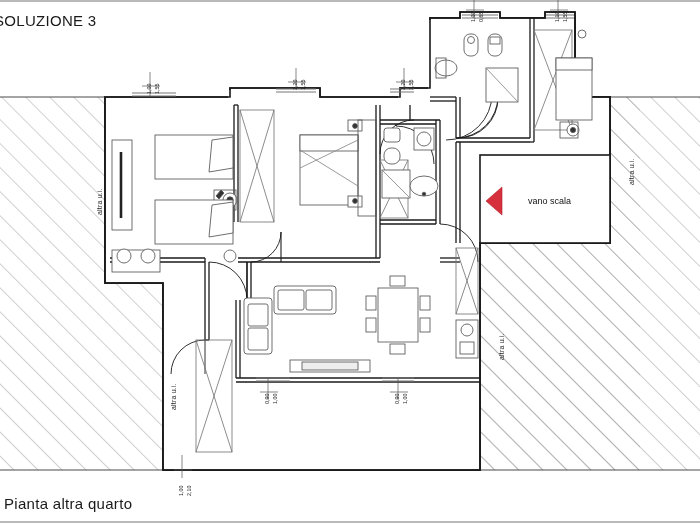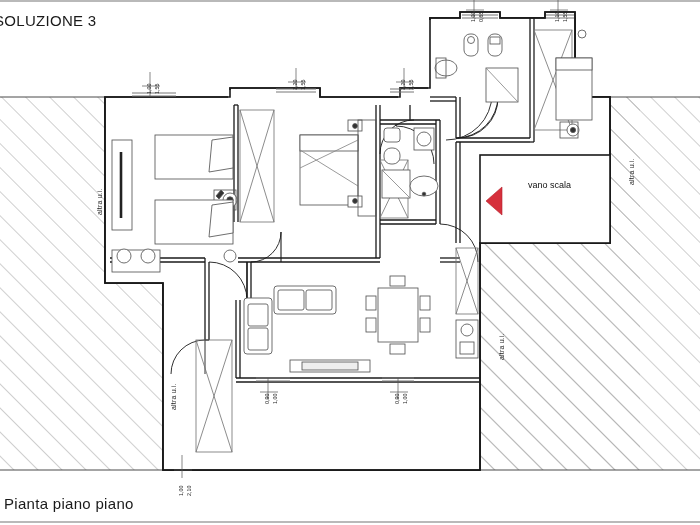--- a/index.html
+++ b/index.html
@@ -26,21 +26,21 @@
 </style>
 </head>
 <body>
 
 <div id="page">
 
   <div class="topline"></div>
   <div class="botline"></div>
 
   <div class="ttl" id="title-top">SOLUZIONE 3</div>
-  <div class="ttl" id="title-bottom">Pianta piano piano</div>
+  <div class="ttl" id="title-bottom">Pianta altra quarto</div>
 
   <svg class="plan" viewBox="0 0 700 525">
     <defs>
       <pattern id="hatch" width="17" height="17" patternUnits="userSpaceOnUse" patternTransform="rotate(-45)">
         <line x1="0" y1="0" x2="0" y2="17" stroke="#a0a0a0" stroke-width="1"></line>
       </pattern>
     </defs>
 
     <g>
 
@@ -310,21 +310,21 @@
       <line x1="288" y1="82" x2="306" y2="82"></line>
       <line x1="396" y1="82" x2="414" y2="82"></line>
       <line x1="466" y1="10" x2="484" y2="10"></line>
       <line x1="550" y1="10" x2="568" y2="10"></line>
       <line x1="260" y1="392" x2="278" y2="392"></line>
       <line x1="390" y1="392" x2="408" y2="392"></line>
       <line x1="174" y1="470" x2="192" y2="470"></line>
     </g>
   </svg>
 
-  <div class="room-label" style="left:528px;top:180px;">vano scala</div>
+  <div class="room-label" style="left:528px;top:196px;">vano scala</div>
 
   <div class="vlabel" style="left:96px;top:215px;">altra u.i.</div>
   <div class="vlabel" style="left:170px;top:410px;">altra u.i.</div>
   <div class="vlabel" style="left:628px;top:185px;">altra u.i.</div>
   <div class="vlabel" style="left:498px;top:360px;">altra u.i.</div>
 
   <div class="dim" style="left:146px;top:94px;">1,00</div>
   <div class="dim" style="left:154px;top:94px;">1,55</div>
 
   <div class="dim" style="left:292px;top:90px;">1,20</div>

